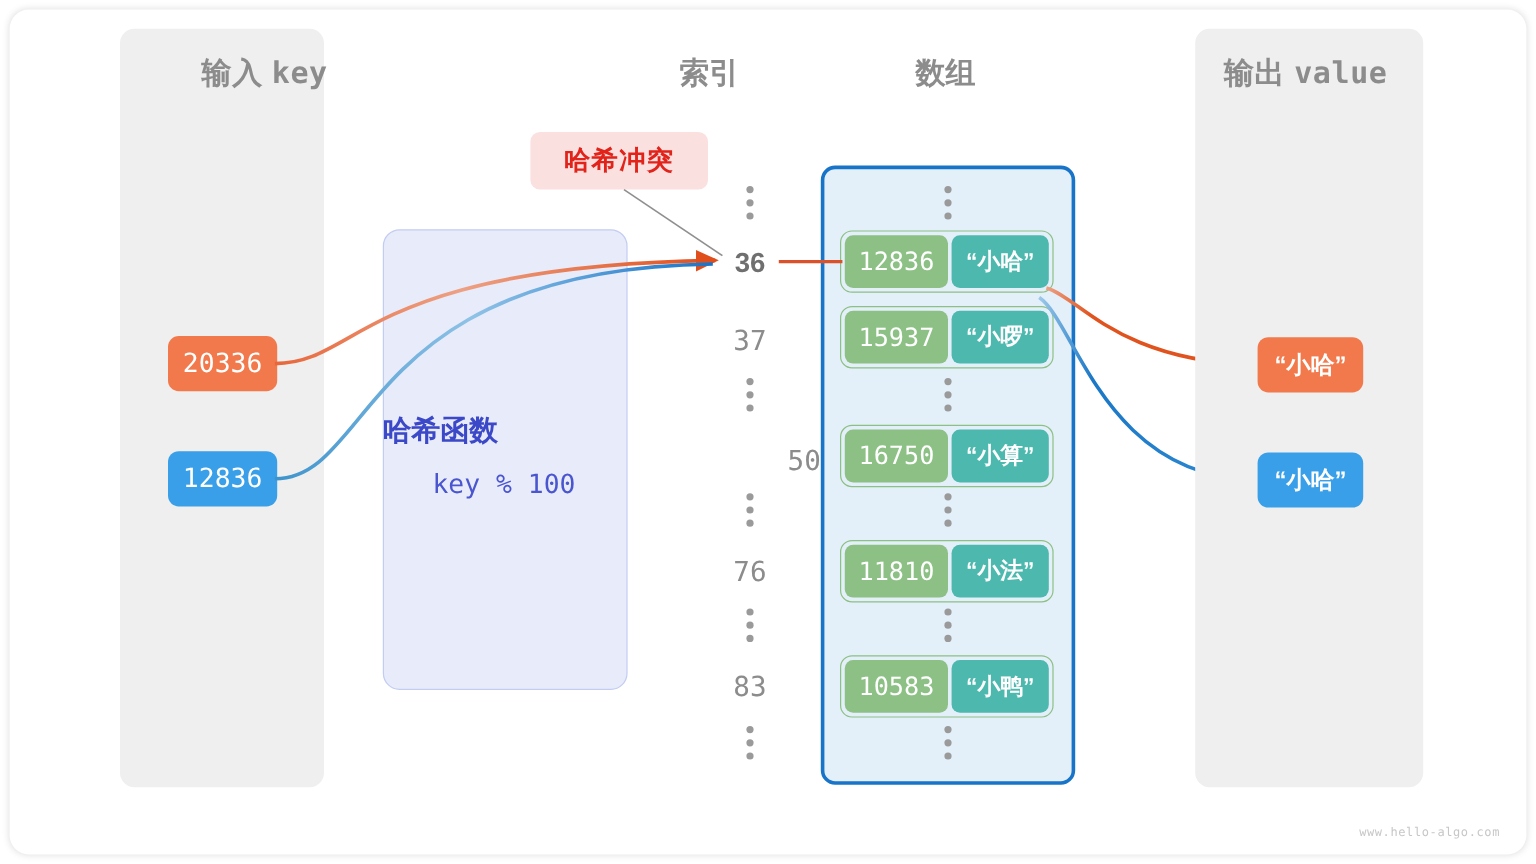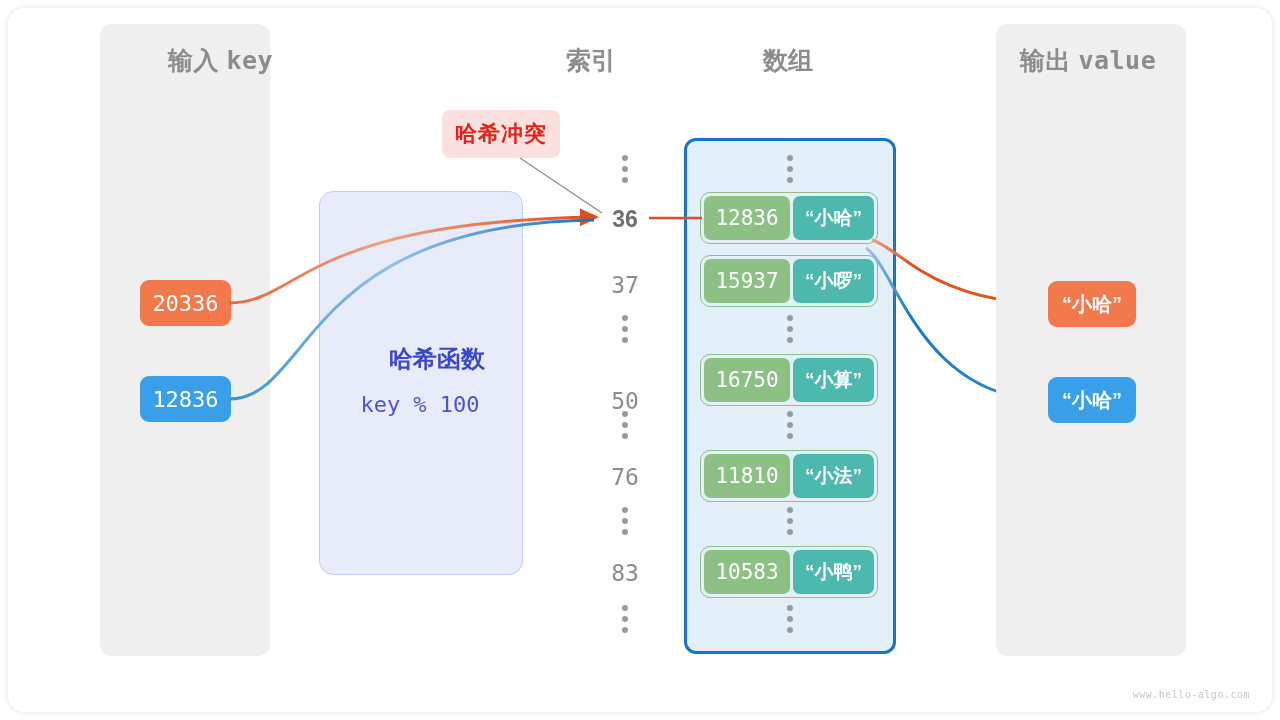--- a/index.html
+++ b/index.html
@@ -62,21 +62,21 @@
     left: 319px; top: 191px;
     width: 202px; height: 382px;
     background: #e8ebfa;
     border: 1.6px solid #c3cdf2;
     border-radius: 14px;
   }
   #hash-box-label {
     position: absolute;
     left: 319px; top: 343px;
     width: 236px;
-    text-align: center;
+    text-align: left;
     font-size: 24px;
     font-weight: bold;
     color: #3b48c7;
   }
   #hash-box-formula {
     position: absolute;
     left: 319px; top: 392px;
     width: 202px;
     text-align: center;
     font-size: 22px;
@@ -112,21 +112,21 @@
     align-items: center;
     justify-content: center;
   }
   #value-chip-0 { left: 1048px; top: 281px; background: #f2794b; }
   #value-chip-1 { left: 1048px; top: 377px; background: #389fe8; }
 
   
   #collision-badge {
     position: absolute;
     left: 442px; top: 110px;
-    width: 118px; height: 48px;
+    width: 148px; height: 48px;
     background: #fbe0e0;
     border-radius: 8px;
     display: flex;
     align-items: center;
     justify-content: center;
     color: #e1231a;
     font-size: 22px;
     font-weight: bold;
     letter-spacing: 1px;
   }
@@ -322,21 +322,21 @@
       <div class="vdots vdots-index" style="top: 312px; position: absolute;">
         <i></i>
         <i></i>
         <i></i>
       </div>
       <div class="vdots vdots-array" style="top: 312px; position: absolute;">
         <i></i>
         <i></i>
         <i></i>
       </div>
-      <div class="index-label" style="top: 388px;">50</div>
+      <div class="index-label" style="top: 372px; text-align: right;">50</div>
       <div class="entry" style="top: 354px;">
         <div class="entry-key">16750</div>
         <div class="entry-value">“小算”</div>
       </div>
       <div class="vdots vdots-index" style="top: 408px; position: absolute;">
         <i></i>
         <i></i>
         <i></i>
       </div>
       <div class="vdots vdots-array" style="top: 408px; position: absolute;">

